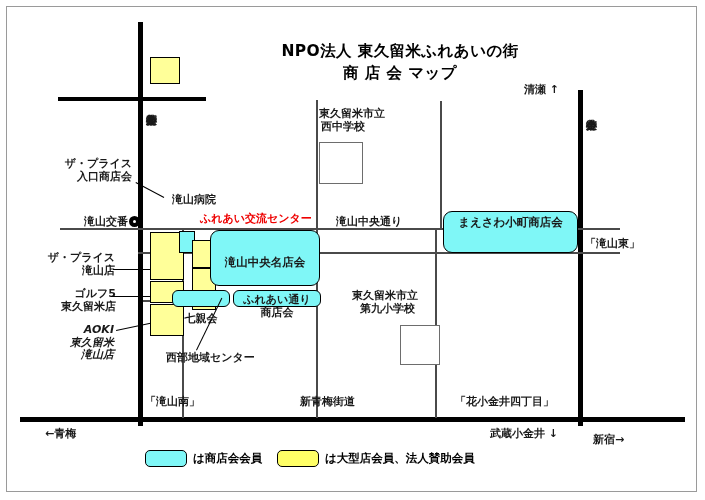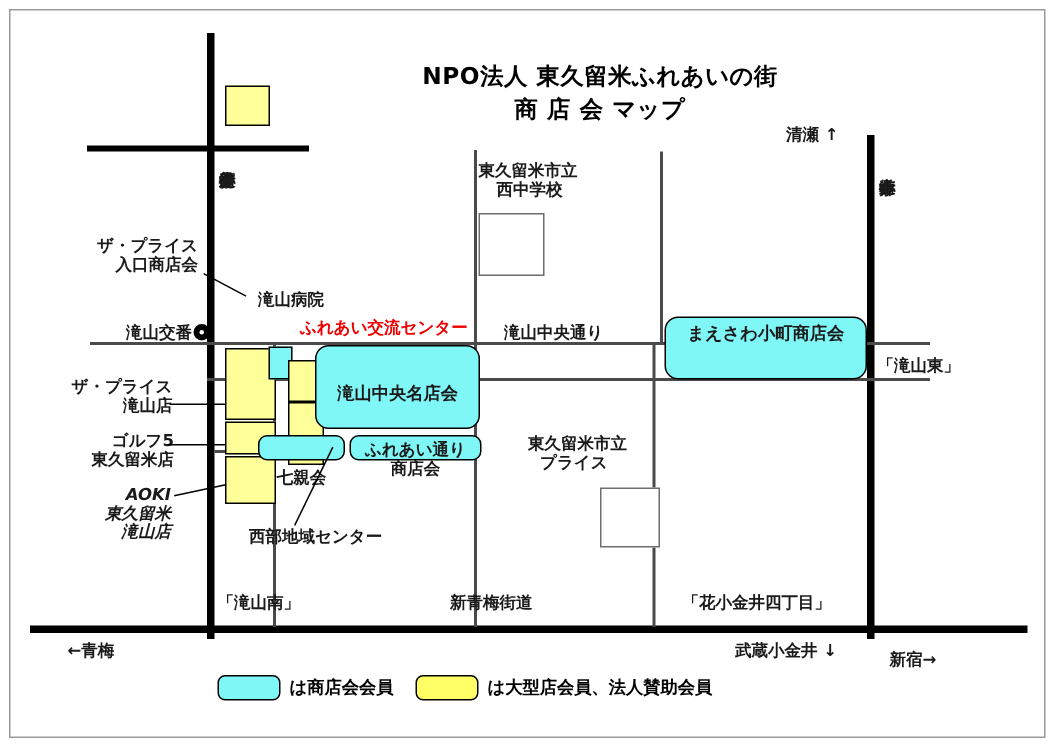--- a/index.html
+++ b/index.html
@@ -156,27 +156,27 @@
 
   <div class="lbl t-sm" style="left:336px;top:216px;">滝山中央通り</div>
 
   <div class="blk cyan rnd" style="left:443px;top:211px;width:135px;height:42px;"></div>
   <div class="lbl t-md ctr" style="left:443px;top:216px;width:135px;">まえさわ小町商店会</div>
 
   <div class="lbl t-sm" style="left:585px;top:238px;">「滝山東」</div>
 
   <div class="lbl t-sm" style="left:319px;top:108px;">
     <div>東久留米市立</div>
-    <div style="padding-left:12px;">西中学校</div>
+    <div style="padding-left:2px;">西中学校</div>
   </div>
   <div class="blk white" style="left:319px;top:142px;width:44px;height:42px;"></div>
 
   <div class="lbl t-sm" style="left:352px;top:290px;">
     <div>東久留米市立</div>
-    <div style="padding-left:8px;">プライス</div>
+    <div style="padding-left:8px;">第九小学校</div>
   </div>
   <div class="blk white" style="left:400px;top:325px;width:40px;height:40px;"></div>
 
   <div class="lbl t-sm" style="left:145px;top:396px;">「滝山南」</div>
   <div class="lbl t-sm" style="left:300px;top:396px;">新青梅街道</div>
   <div class="lbl t-sm" style="left:455px;top:396px;">「花小金井四丁目」</div>
 
   <div class="lbl t-sm" style="left:45px;top:428px;">←青梅</div>
   <div class="lbl t-sm" style="left:490px;top:428px;">武蔵小金井 ↓</div>
   <div class="lbl t-sm" style="left:593px;top:434px;">新宿→</div>

